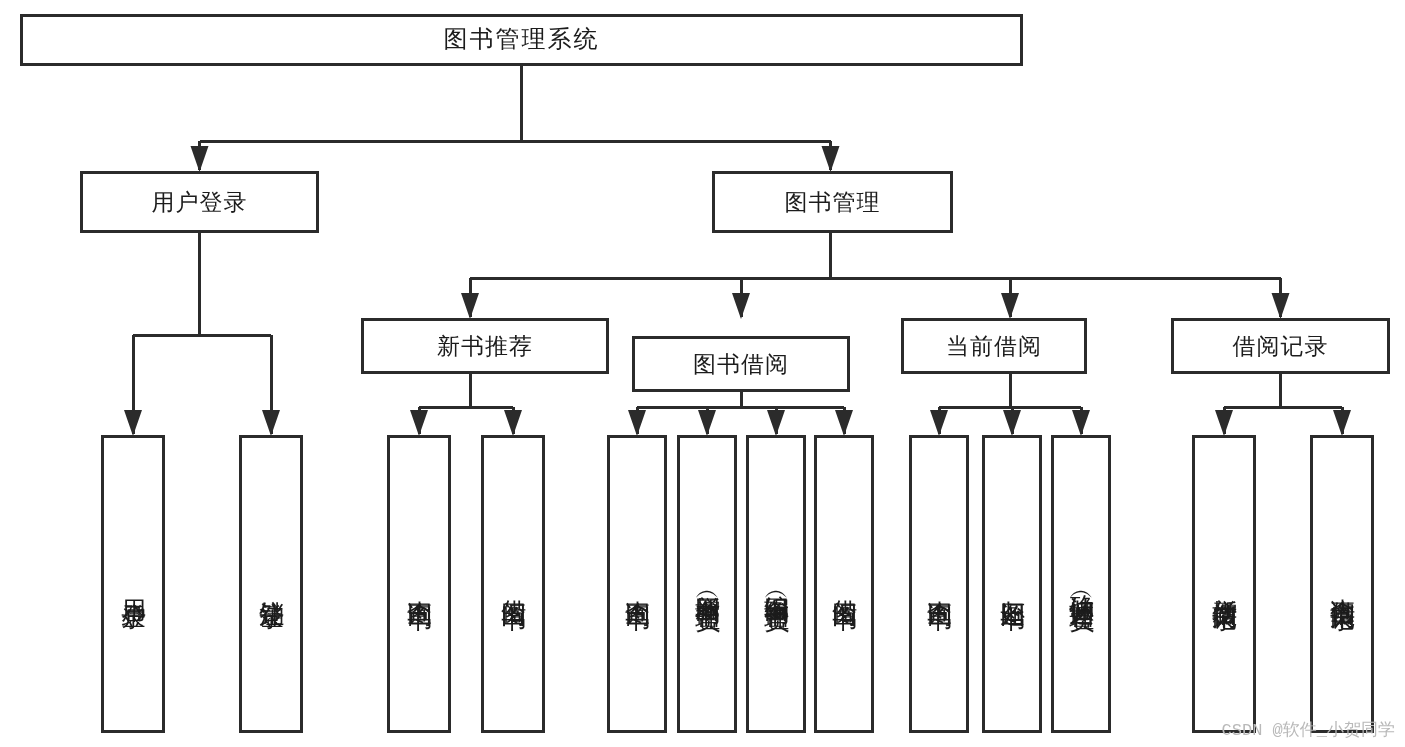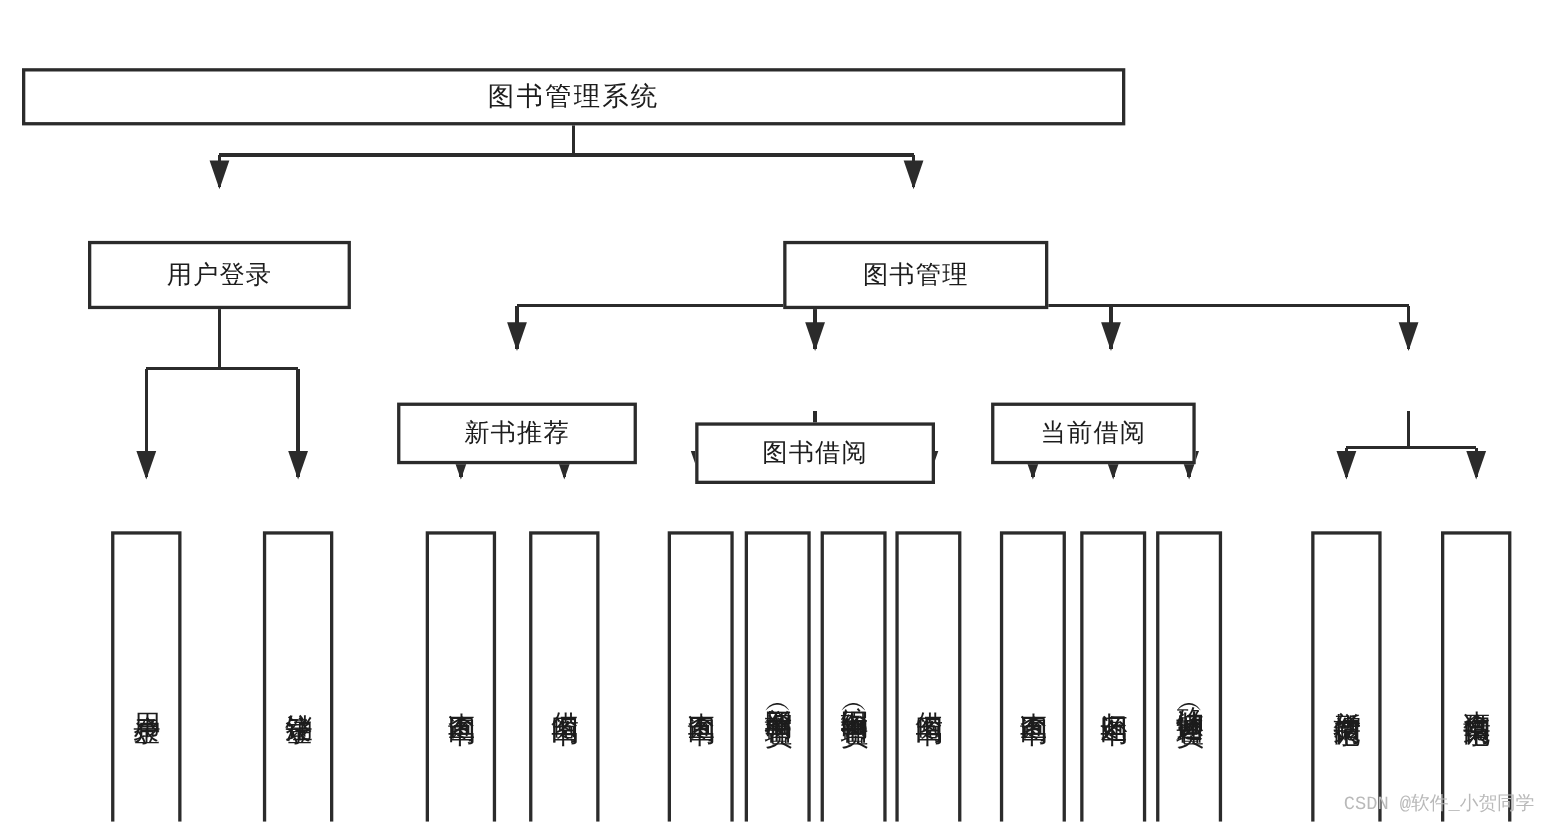--- a/index.html
+++ b/index.html
@@ -30,21 +30,20 @@
     position: absolute;
     box-sizing: border-box;
     border: 3px solid #2b2b2b;
     background: #ffffff;
     display: flex;
     align-items: center;
     justify-content: center;
     text-align: center;
     color: #1c1c1c;
     z-index: 2;
-    margin-top: 48px;
   }
   .node .label {
     display: block;
     line-height: 1.22;
   }
   .node.h .label {
     font-size: 23px;
     letter-spacing: 1px;
   }
   .node.v {
@@ -137,32 +136,35 @@
   </div>
 
   <div class="node h" id="n-user_login" style="left: 80px; top: 171px; width: 239px; height: 62px;">
     <span class="label">用户登录</span>
   </div>
 
   <div class="node h" id="n-book_manage" style="left: 712px; top: 171px; width: 241px; height: 62px;">
     <span class="label">图书管理</span>
   </div>
 
-  <div class="node h" id="n-new_book_rec" style="left: 361px; top: 318px; width: 218px; height: 56px;">
+  <div class="node h" id="n-new_book_rec" style="left: 361px; top: 318px; width: 248px; height: 56px;">
     <span class="label">新书推荐</span>
   </div>
 
   <div class="node h" id="n-book_borrow" style="left: 632px; top: 336px; width: 218px; height: 56px;">
     <span class="label">图书借阅</span>
   </div>
 
   <div class="node h" id="n-current_borrow" style="left: 901px; top: 318px; width: 186px; height: 56px;">
     <span class="label">当前借阅</span>
   </div>
 
+  <div class="node h" id="n-borrow_record" style="left: 1171px; top: 318px; width: 219px; height: 56px;">
+    <span class="label">借阅记录</span>
+  </div>
 
   <div class="node v" id="n-leaf_user_login" style="left: 101px; top: 435px; width: 64px; height: 298px;">
     <span class="label">用户登录</span>
   </div>
 
   <div class="node v" id="n-leaf_logout" style="left: 239px; top: 435px; width: 64px; height: 298px;">
     <span class="label">注销登录</span>
   </div>
 
   <div class="node v" id="n-leaf_query_book_1" style="left: 387px; top: 435px; width: 64px; height: 298px;">

